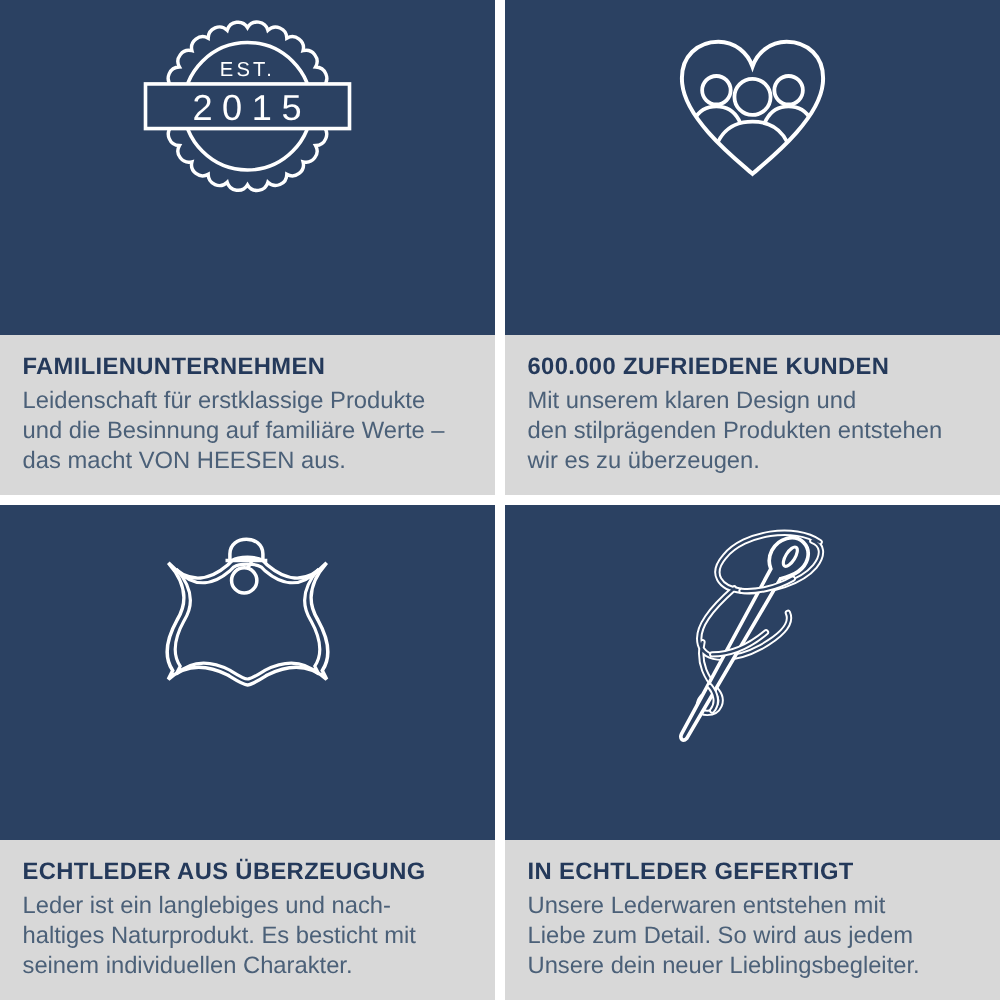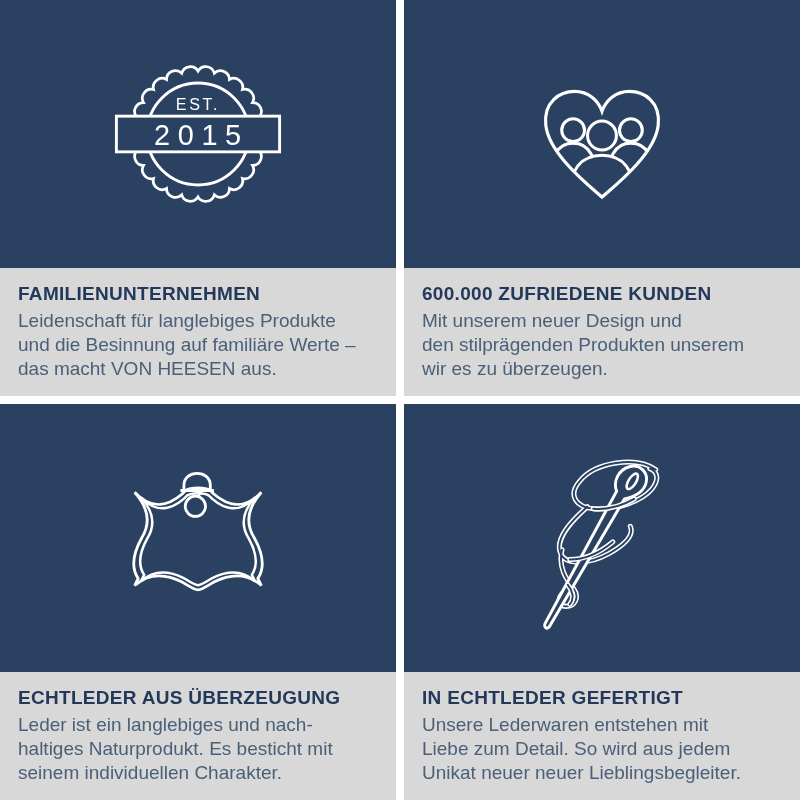--- a/index.html
+++ b/index.html
@@ -1,21 +1,21 @@
 <!DOCTYPE html>
 <html><head>
 <meta charset="utf-8">
 <style>
   html,body{margin:0;padding:0;background:#ffffff;}
   .page{width:800px;height:800px;overflow:hidden;background:#ffffff;
         font-family:"Liberation Sans","DejaVu Sans",sans-serif;}
   .grid{width:800px;height:800px;display:grid;
         grid-template-columns:396px 396px;grid-template-rows:396px 396px;gap:8px;}
   .card{display:flex;flex-direction:column;}
-  .icon-box{height:268px;background:#2b4162;display:flex;align-items:center;justify-content:center;flex:0 0 268px;}
+  .icon-box{height:268px;background:#2b4162;display:flex;align-items:flex-start;justify-content:center;flex:0 0 268px;}
   .text-box{flex:1;background:#d8d8d8;padding:14px 4px 0 18px;}
   .heading{color:#24395a;font-size:19px;font-weight:bold;letter-spacing:0.3px;line-height:24px;margin:0 0 3px 0;}
   .body-line{color:#4b6078;font-size:19px;line-height:24px;font-weight:400;}
   svg{display:block;}
   svg text{font-family:"Liberation Sans","DejaVu Sans",sans-serif;}
 </style>
 </head>
 <body>
 
 <div class="page">
@@ -28,21 +28,21 @@
             <path d="M174,100 A10.5 10.5 0 0 1 171.5,119.2 A10.5 10.5 0 0 1 164.1,137 A10.5 10.5 0 0 1 152.3,152.3 A10.5 10.5 0 0 1 137,164.1 A10.5 10.5 0 0 1 119.2,171.5 A10.5 10.5 0 0 1 100,174 A10.5 10.5 0 0 1 80.9,171.5 A10.5 10.5 0 0 1 63,164.1 A10.5 10.5 0 0 1 47.7,152.3 A10.5 10.5 0 0 1 35.9,137 A10.5 10.5 0 0 1 28.5,119.2 A10.5 10.5 0 0 1 26,100 A10.5 10.5 0 0 1 28.5,80.9 A10.5 10.5 0 0 1 35.9,63 A10.5 10.5 0 0 1 47.7,47.7 A10.5 10.5 0 0 1 63,35.9 A10.5 10.5 0 0 1 80.9,28.5 A10.5 10.5 0 0 1 100,26 A10.5 10.5 0 0 1 119.2,28.5 A10.5 10.5 0 0 1 137,35.9 A10.5 10.5 0 0 1 152.3,47.7 A10.5 10.5 0 0 1 164.1,63 A10.5 10.5 0 0 1 171.5,80.9 A10.5 10.5 0 0 1 174,100 Z" stroke="#ffffff" stroke-width="3.2"></path>
             <circle cx="100" cy="100" r="60" stroke="#ffffff" stroke-width="3.4"></circle>
             <text x="100" y="72" text-anchor="middle" fill="#ffffff" font-size="19" letter-spacing="3">EST.</text>
             <rect x="4" y="79" width="192" height="42" fill="#2b4162" stroke="#ffffff" stroke-width="3.4"></rect>
             <text x="104" y="113" text-anchor="middle" fill="#ffffff" font-size="34" letter-spacing="9" font-weight="500">2015</text>
           </svg>
         </span>
       </div>
       <div class="text-box">
         <div class="heading">FAMILIENUNTERNEHMEN</div>
-        <div class="body-line">Leidenschaft für langlebiges Produkte</div>
+        <div class="body-line">Leidenschaft für erstklassige Produkte</div>
         <div class="body-line">und die Besinnung auf familiäre Werte –</div>
         <div class="body-line">das macht VON HEESEN aus.</div>
       </div>
     </div>
 
     <div class="card">
       <div class="icon-box">
         <span>
           <svg width="168" height="152" viewBox="0 0 200 200" fill="none">
             <defs>
@@ -57,22 +57,22 @@
               <circle cx="138" cy="95" r="15" fill="#2b4162" stroke="#ffffff" stroke-width="4"></circle>
               <path d="M56 192 C56 146 72 128 100 128 C128 128 144 146 144 192 Z" fill="#2b4162" stroke="#ffffff" stroke-width="4"></path>
               <circle cx="100" cy="102" r="19" fill="#2b4162" stroke="#ffffff" stroke-width="4"></circle>
             </g>
             <path d="M100 183 C 88 172, 30 128, 26 88 C 23 58, 44 44, 64 44 C 82 44, 95 56, 100 70 C 105 56, 118 44, 136 44 C 156 44, 177 58, 174 88 C 170 128, 112 172, 100 183 Z" stroke="#ffffff" stroke-width="4.2"></path>
           </svg>
         </span>
       </div>
       <div class="text-box">
         <div class="heading">600.000 ZUFRIEDENE KUNDEN</div>
-        <div class="body-line">Mit unserem neuer Design und</div>
-        <div class="body-line">den stilprägenden Produkten unserem</div>
+        <div class="body-line">Mit unserem klaren Design und</div>
+        <div class="body-line">den stilprägenden Produkten entstehen</div>
         <div class="body-line">wir es zu überzeugen.</div>
       </div>
     </div>
 
     <div class="card">
       <div class="icon-box">
         <span>
           <svg width="176" height="184" viewBox="0 0 200 200" fill="none">
             <defs>
               <path id="hideShape" d="M28 48
@@ -130,18 +130,18 @@
               <path d="M76 70 C 88 71, 104 68, 118 60 M 52 122 C 68 122, 84 114, 96 104 M 50 148 C 55 154, 57 162, 52 168" stroke="#ffffff" stroke-width="5.2"></path>
               <path d="M76 70 C 88 71, 104 68, 118 60 M 52 122 C 68 122, 84 114, 96 104 M 50 148 C 55 154, 57 162, 52 168" stroke="#2b4162" stroke-width="2"></path>
             </g>
           </svg>
         </span>
       </div>
       <div class="text-box">
         <div class="heading">IN ECHTLEDER GEFERTIGT</div>
         <div class="body-line">Unsere Lederwaren entstehen mit</div>
         <div class="body-line">Liebe zum Detail. So wird aus jedem</div>
-        <div class="body-line">Unikat neuer neuer Lieblingsbegleiter.</div>
+        <div class="body-line">Unsere dein neuer Lieblingsbegleiter.</div>
       </div>
     </div>
 
   </div>
 </div>
 
 </body></html>

